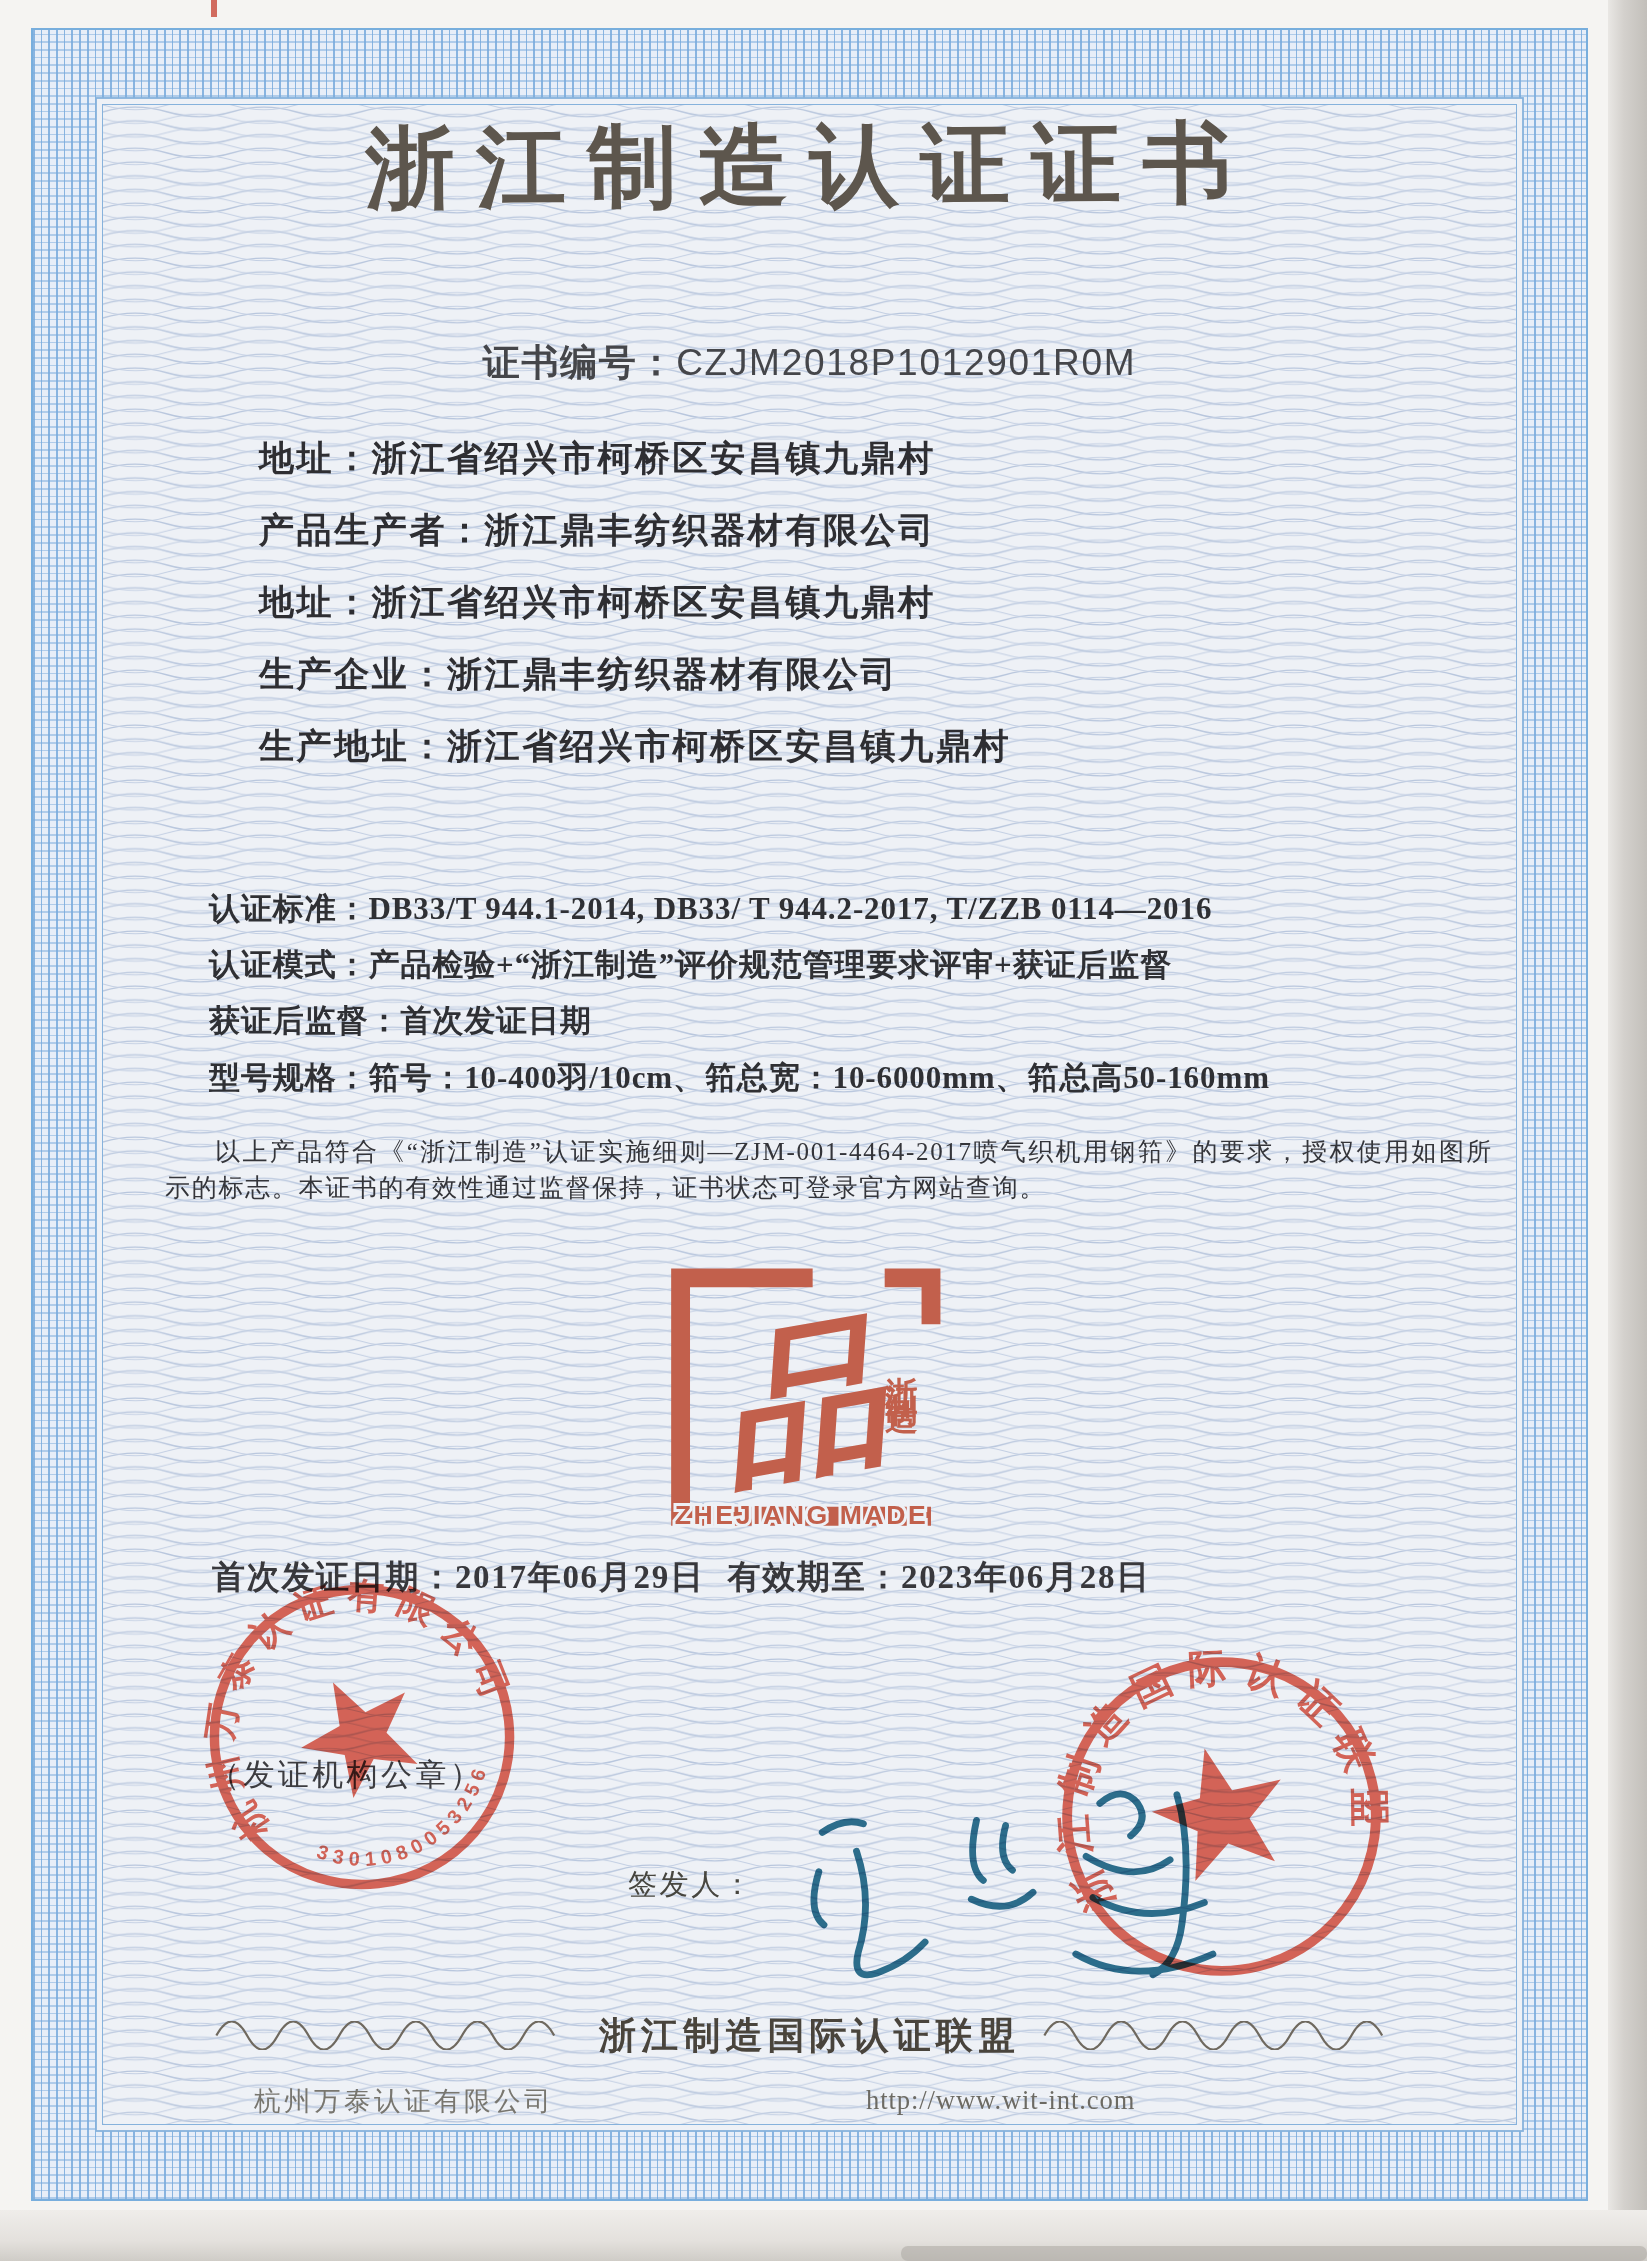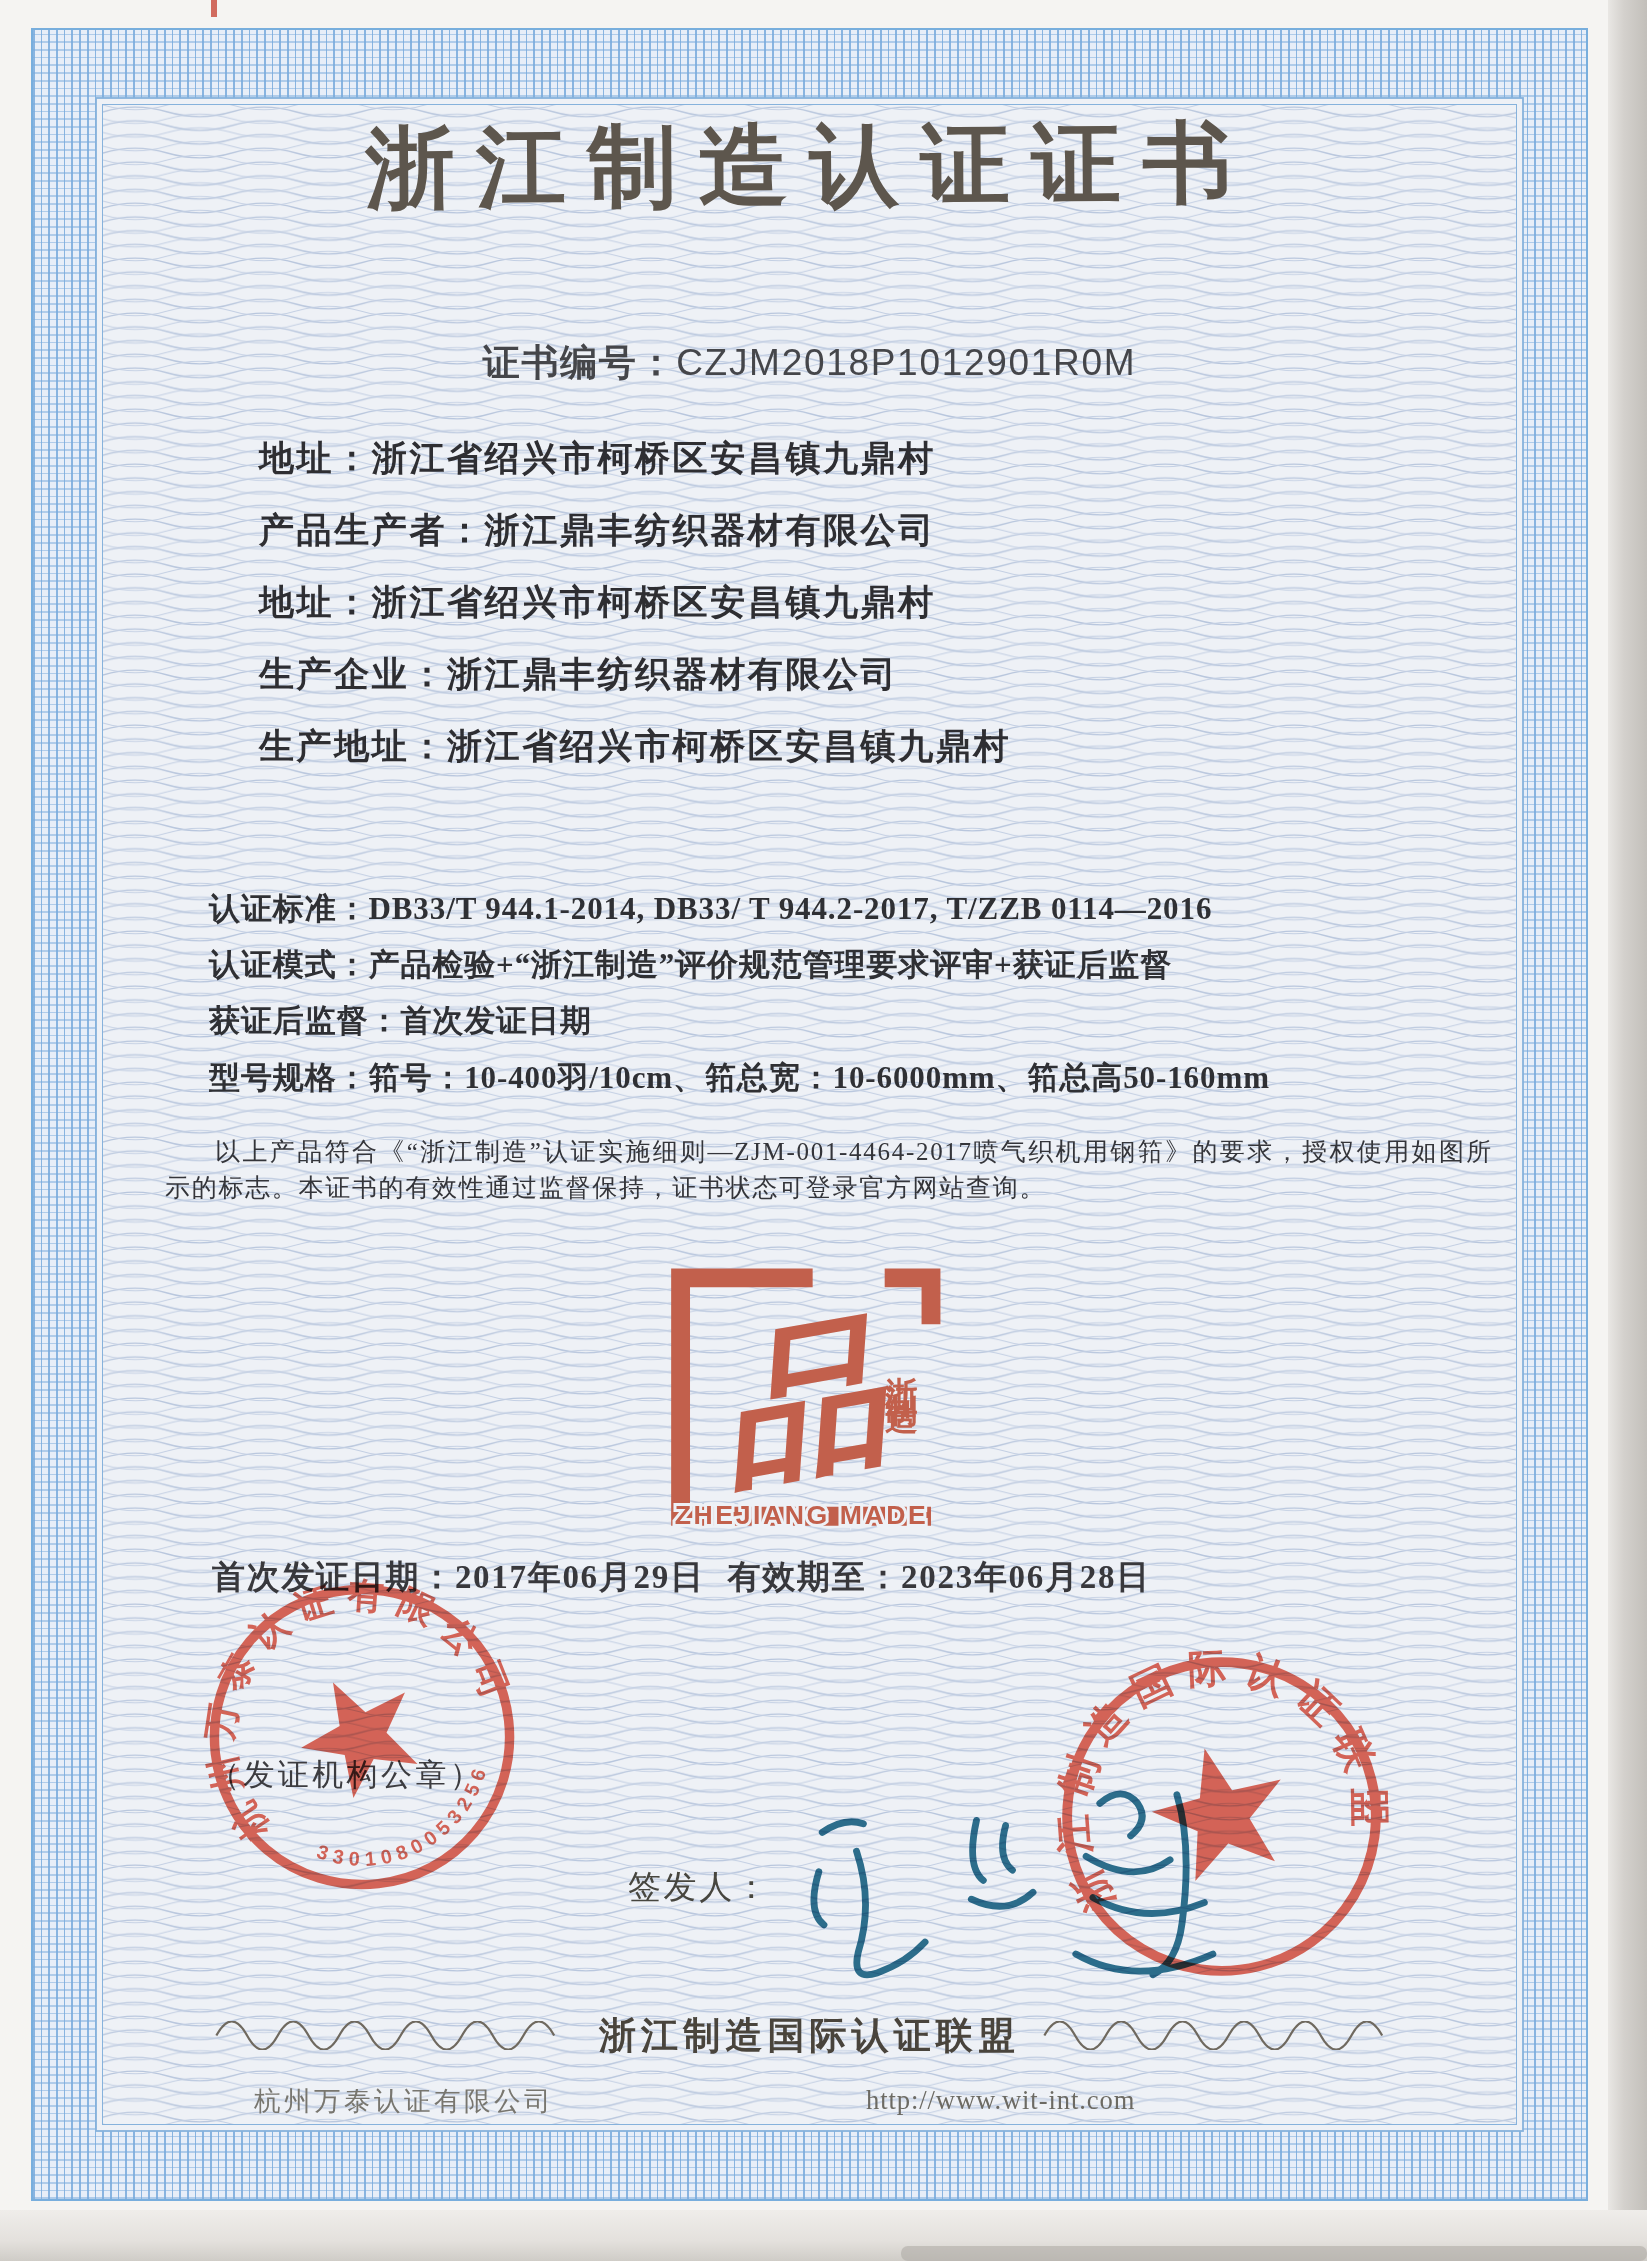--- a/index.html
+++ b/index.html
@@ -51,21 +51,21 @@
   .specs .line{font-size:31px;line-height:35px;font-weight:600;color:#2f3034;letter-spacing:0.9px;white-space:nowrap;}
   .decl{
     left:50px;top:1029px;width:1328px;
     font-size:25px;line-height:36px;color:#34353a;font-weight:500;
     text-indent:2em;text-align:justify;letter-spacing:1.7px;margin-left:12px;
   }
   .logo{left:557px;top:1159px;width:283px;height:273px;}
   .dates{left:109px;top:1453px;display:flex;gap:23px;z-index:2;}
   .dates .line{font-size:33px;line-height:38px;font-weight:600;color:#38383c;letter-spacing:1.7px;white-space:nowrap;}
   .sealnote{left:106px;top:1649px;font-size:31px;color:#3c3c40;letter-spacing:3.4px;z-index:2;}
-  .signer{left:525px;top:1760px;font-size:33px;color:#47463f;letter-spacing:2.6px;z-index:3;}
+  .signer{left:525px;top:1760px;font-size:29px;color:#47463f;letter-spacing:2.6px;z-index:3;}
   .seal{mix-blend-mode:multiply;opacity:.85;z-index:4;}
   .seal-left{left:96px;top:1469px;width:326px;height:326px;}
   .seal-right{left:948px;top:1541px;width:341px;height:341px;}
   .signature{left:671px;top:1664px;width:506px;height:257px;z-index:5;mix-blend-mode:multiply;}
   .divider{left:0;top:1906px;width:100%;display:flex;justify-content:center;align-items:center;gap:19px;z-index:2;}
   .divider .alliance{font-size:37px;font-weight:700;color:#49443c;letter-spacing:5.1px;white-space:nowrap;}
   .footer-issuer{left:151px;top:1978px;font-size:26.6px;color:#78766f;letter-spacing:3.4px;}
   .footer-site{left:763px;top:1980px;font-size:26.6px;color:#6c6a63;letter-spacing:0.9px;
     font-family:"Liberation Serif","DejaVu Serif",serif;}
 </style>

